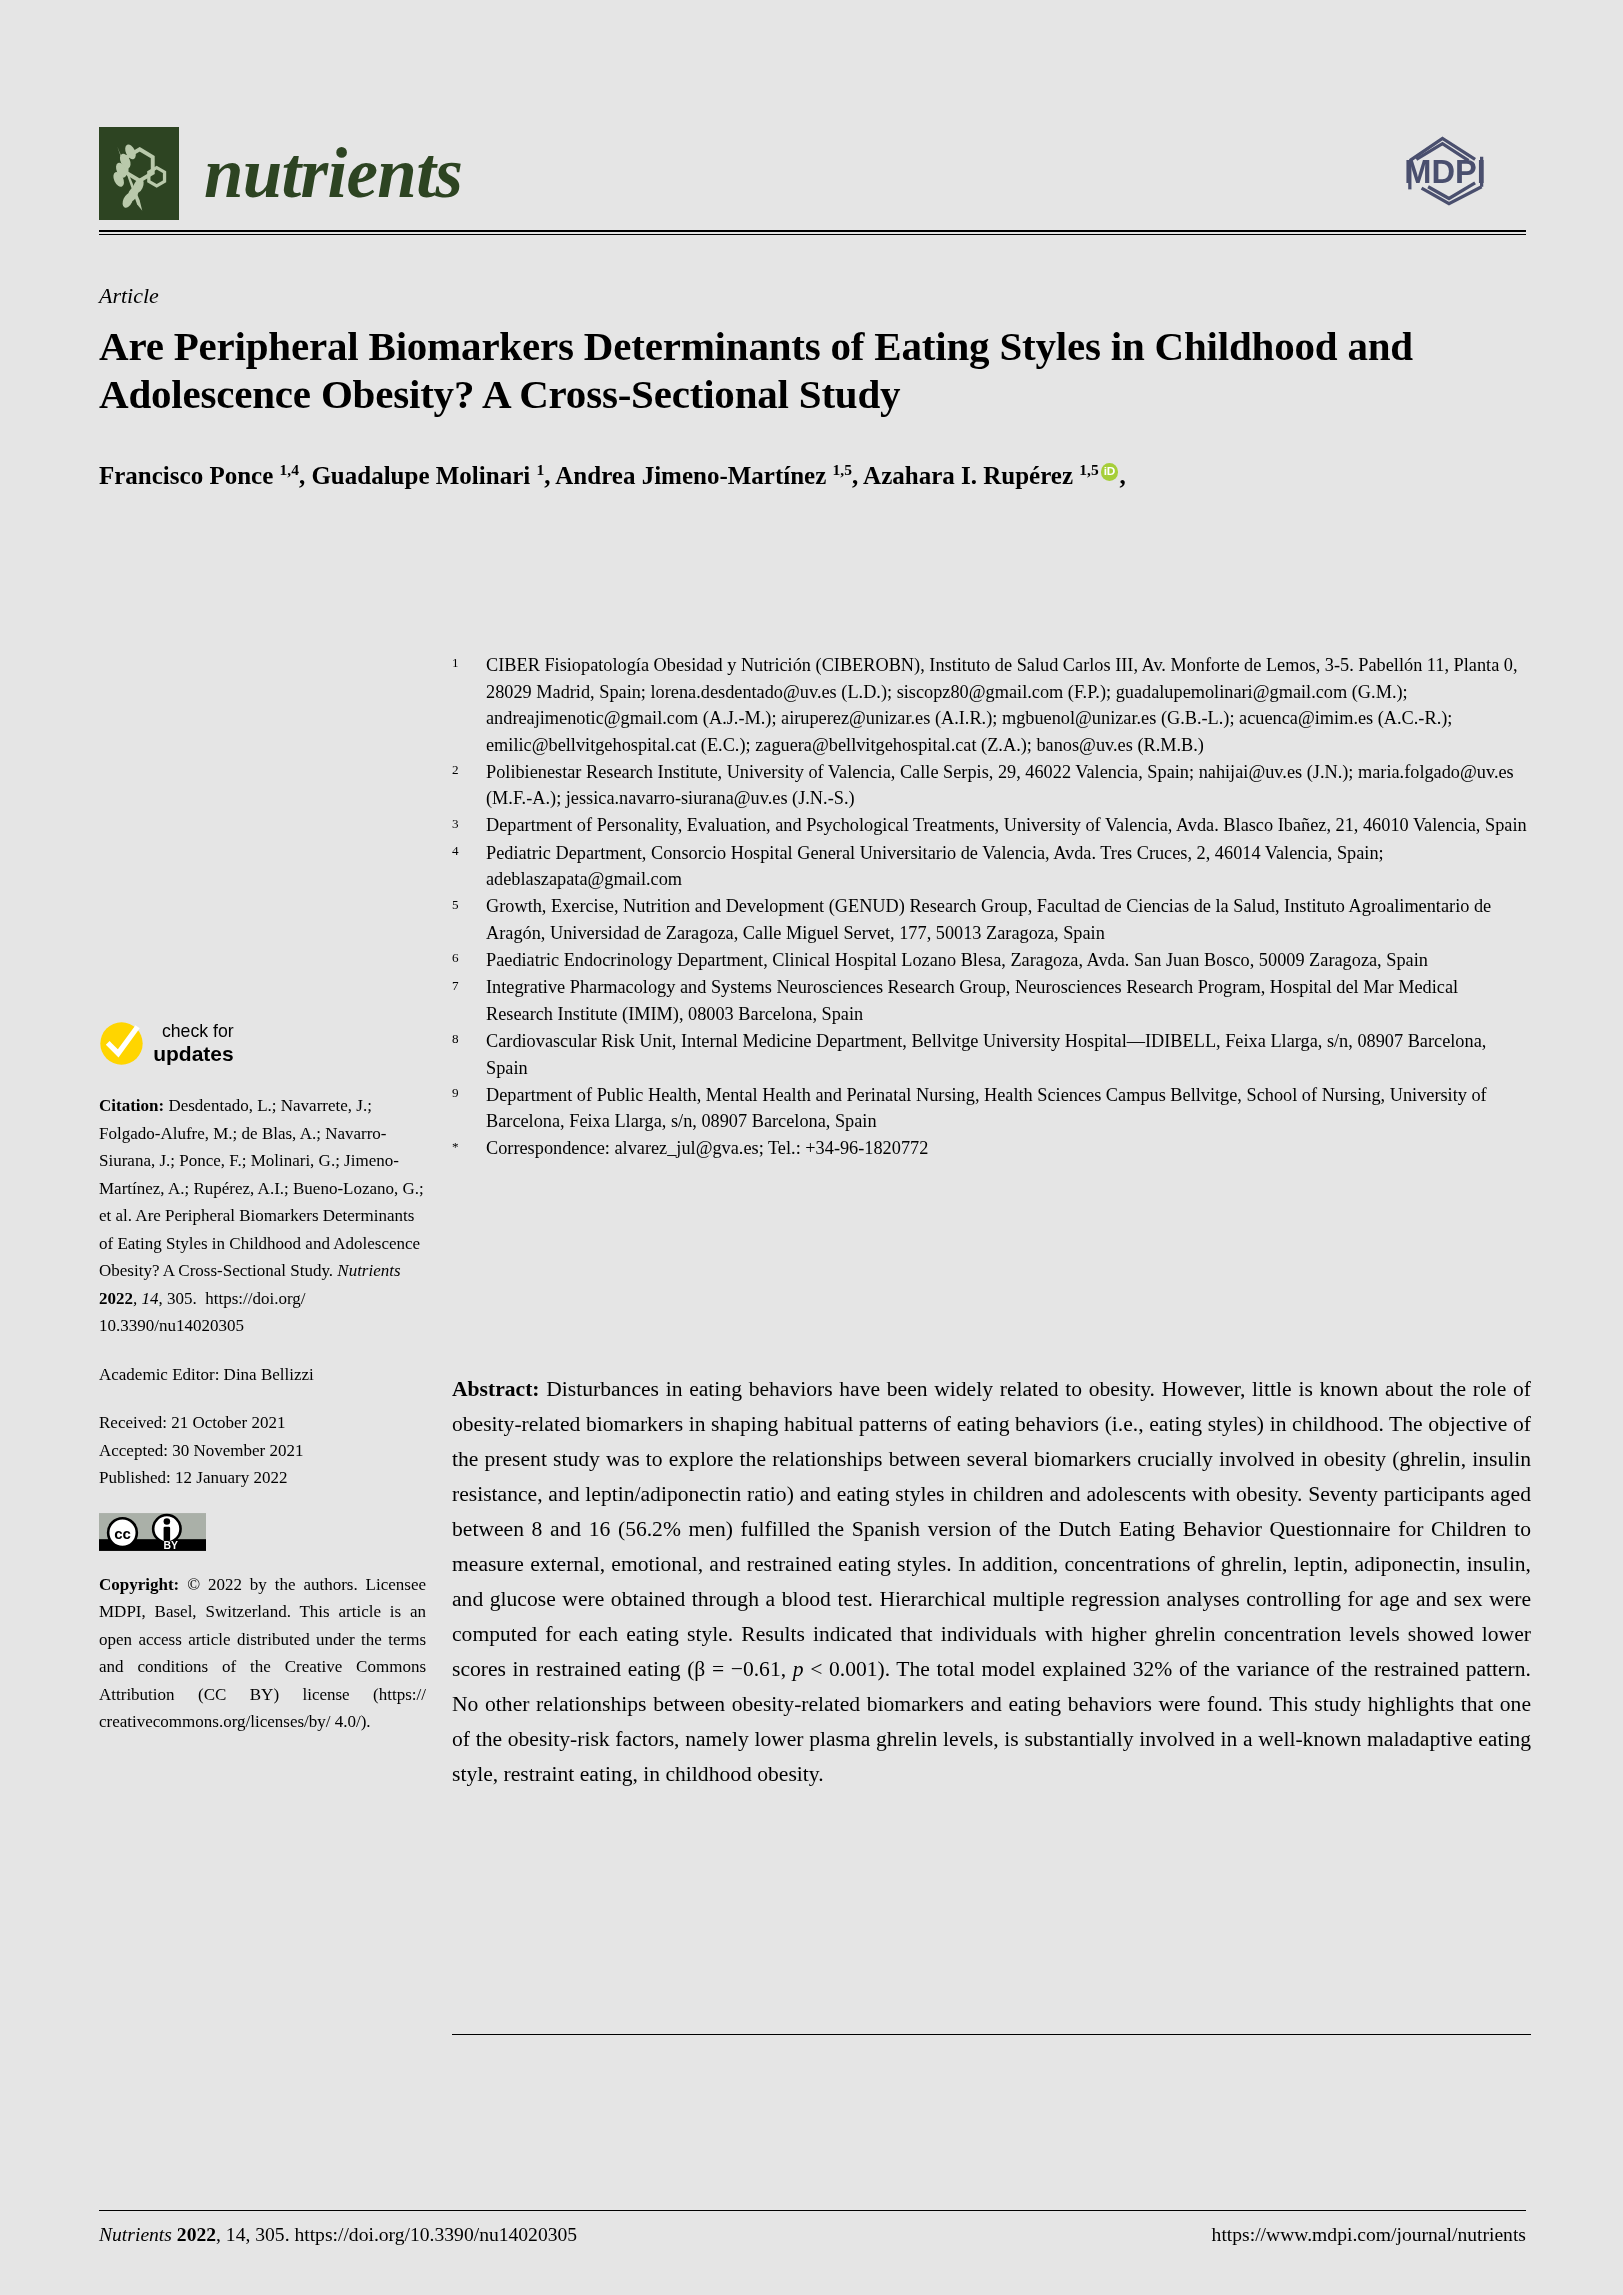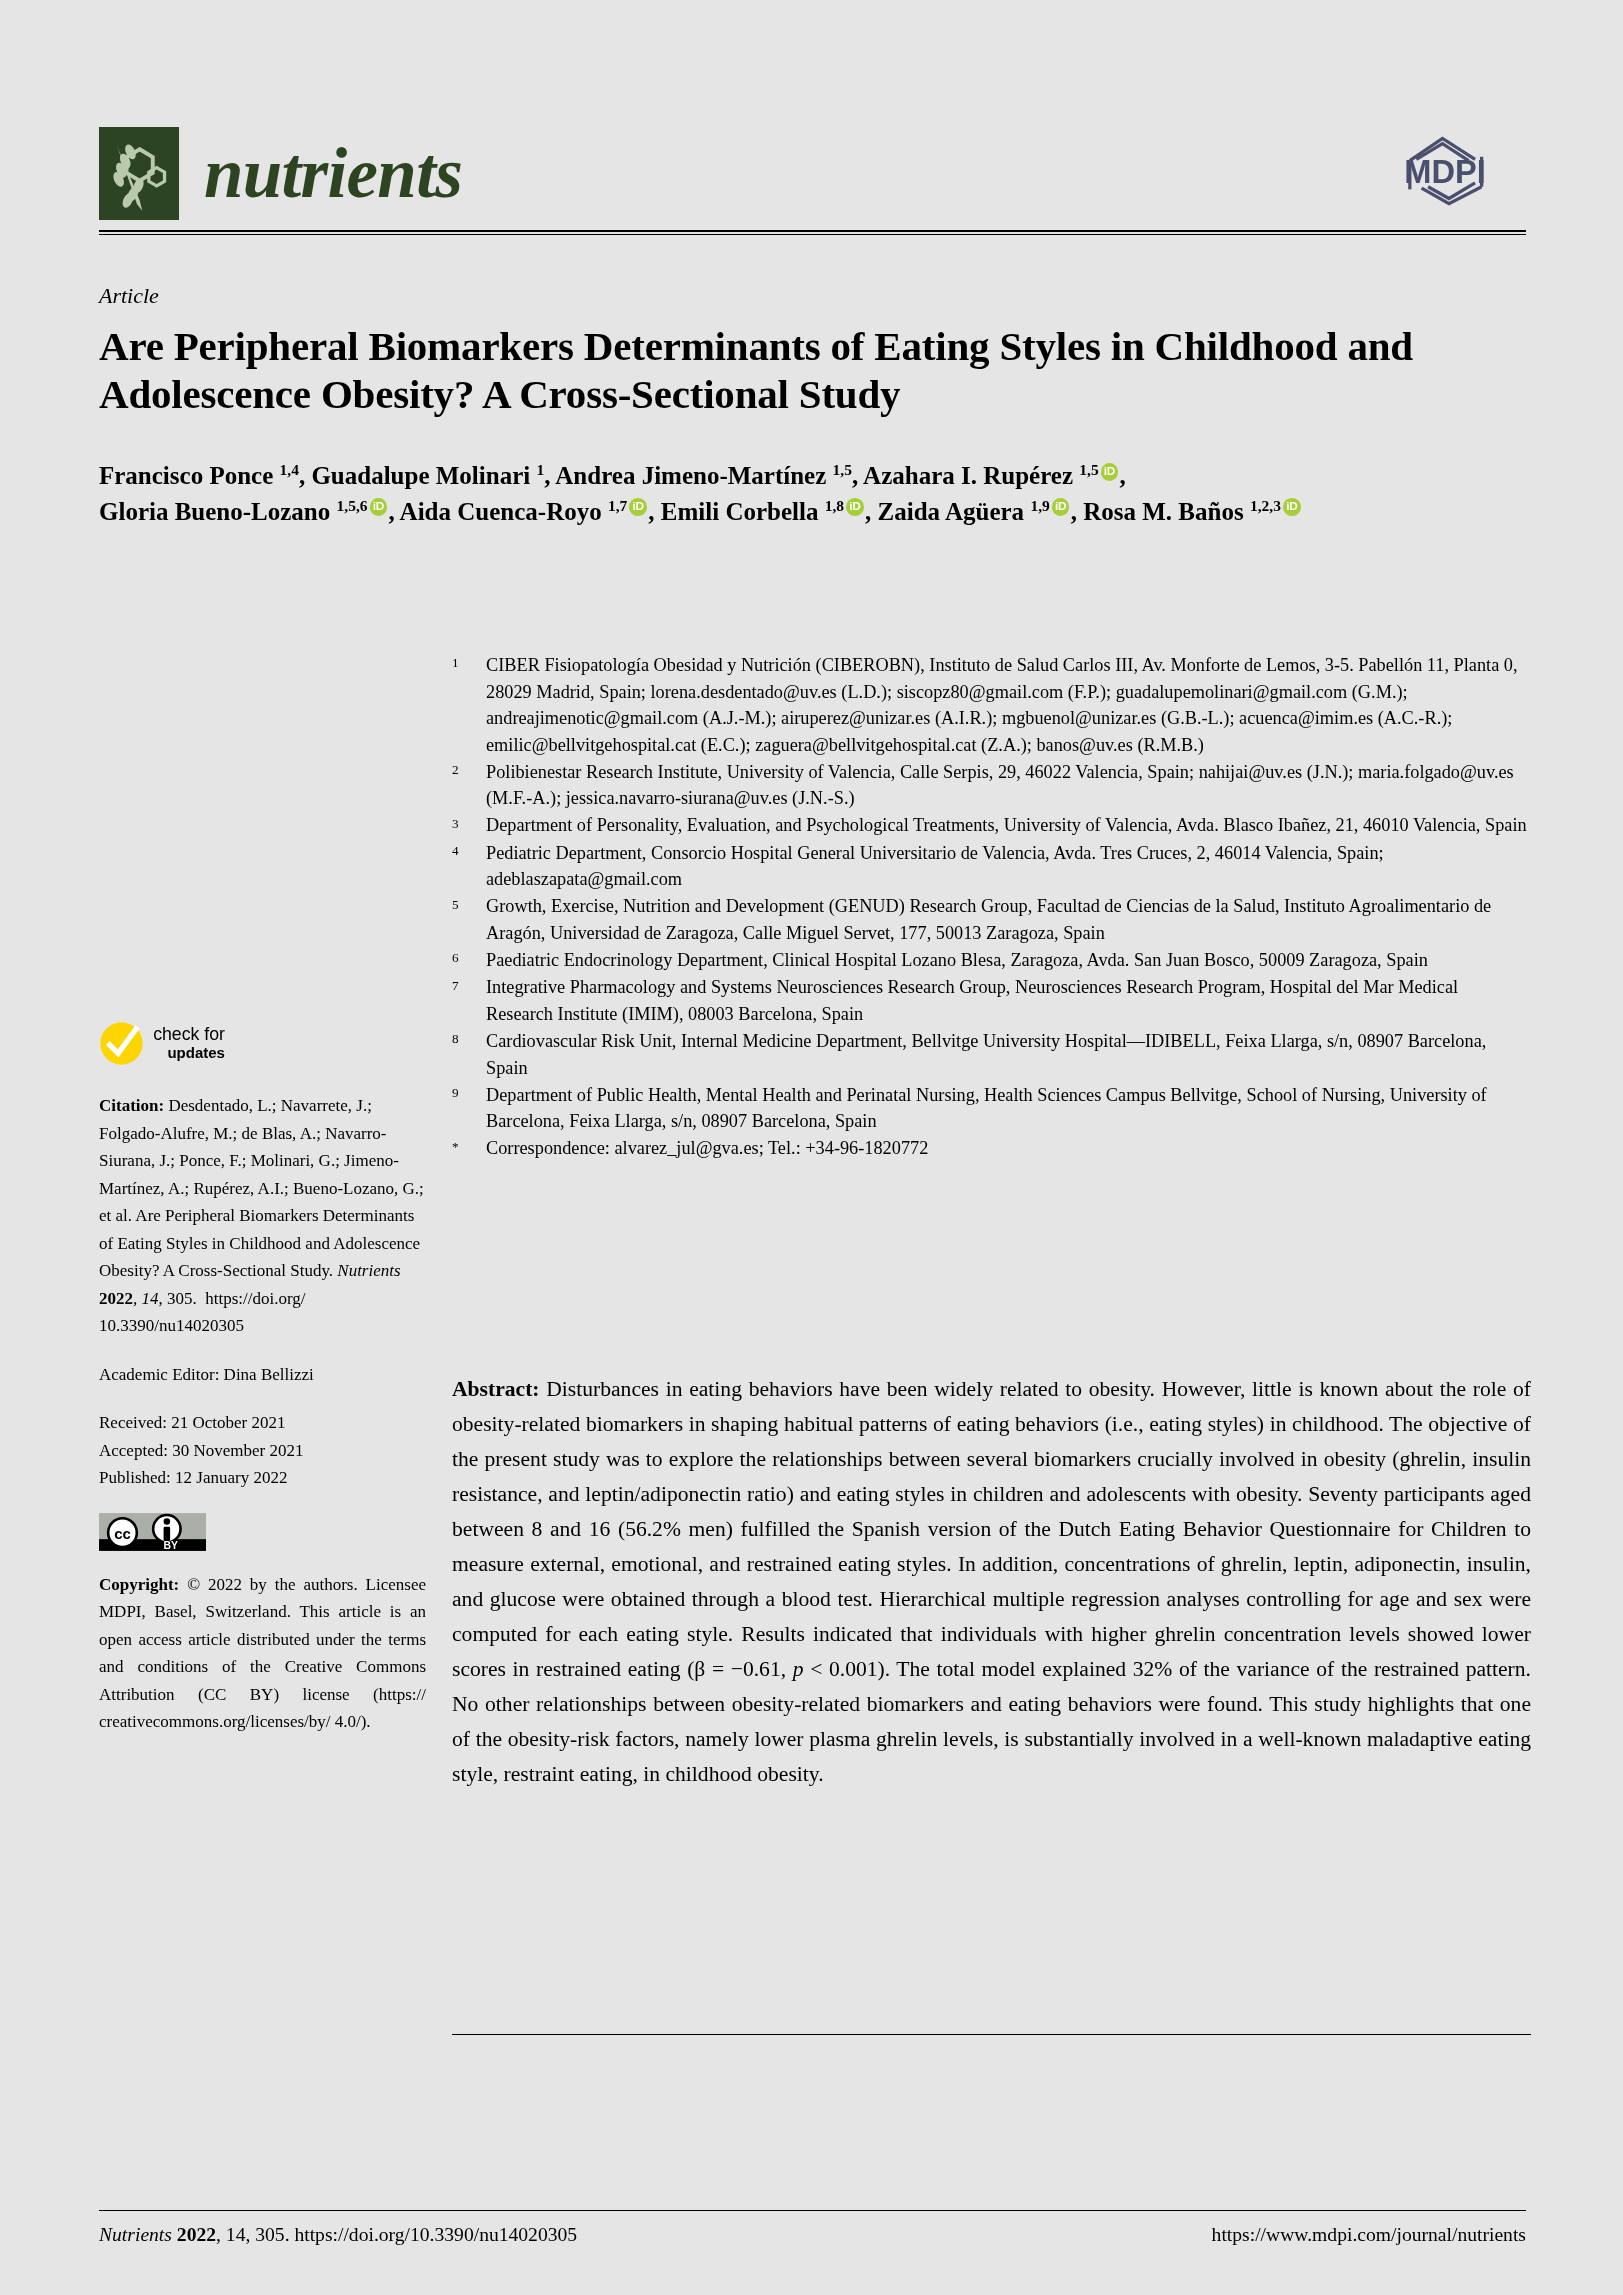--- a/index.html
+++ b/index.html
@@ -141,21 +141,21 @@
     width: 45px;
     height: 45px;
     flex: 0 0 auto;
   }
   .check-text {
     margin-left: 9.2px;
     font-family: "Liberation Sans", sans-serif;
     line-height: 1.12;
   }
   .check-text .l1 { font-size: 17.7px; font-weight: 400; display: block; }
-  .check-text .l2 { font-size: 15px; font-weight: 700; display: block; }
+  .check-text .l2 { font-size: 21px; font-weight: 700; display: block; }
 
   .sb-block { margin-bottom: 21px; }
   .sb-block b { font-weight: 700; }
   .sb-block i { font-style: italic; }
   .sb-justify { text-align: justify; }
 
   .cc-badge {
     width: 107px;
     height: 38px;
     margin: 10.5px 0 19.6px 0;
@@ -278,21 +278,20 @@
       </svg>
     </div>
   </div>
   <div class="header-rule"></div>
 
   <div class="article-type">Article</div>
   <div class="paper-title">Are Peripheral Biomarkers Determinants of Eating Styles in Childhood and Adolescence Obesity? A Cross-Sectional Study</div>
 
   <div class="authors">
     <div>Francisco Ponce <sup>1,4</sup>, Guadalupe Molinari <sup>1</sup>, Andrea Jimeno-Martínez <sup>1,5</sup>, Azahara I. Rupérez <sup>1,5</sup><span class="orcid">iD</span>,</div>
-    <div>Gloria Bueno-Lozano <sup>1,5,6</sup><span class="orcid">iD</span>, Aida Cuenca-Royo <sup>1,7</sup><span class="orcid">iD</span>, Emili Corbella <sup>1,8</sup><span class="orcid">iD</span>, Zaida Agüera <sup>1,9</sup><span class="orcid">iD</span>, Rosa M. Baños <sup>1,2,3</sup><span class="orcid">iD</span></div>
   </div>
 
   <div class="affiliations">
     <div class="aff-row">
         <div class="aff-num">1</div>
         <div class="aff-text">CIBER Fisiopatología Obesidad y Nutrición (CIBEROBN), Instituto de Salud Carlos III, Av. Monforte de Lemos, 3-5. Pabellón 11, Planta 0, 28029 Madrid, Spain; lorena.desdentado@uv.es (L.D.); siscopz80@gmail.com (F.P.); guadalupemolinari@gmail.com (G.M.); andreajimenotic@gmail.com (A.J.-M.); airuperez@unizar.es (A.I.R.); mgbuenol@unizar.es (G.B.-L.); acuenca@imim.es (A.C.-R.); emilic@bellvitgehospital.cat (E.C.); zaguera@bellvitgehospital.cat (Z.A.); banos@uv.es (R.M.B.)</div>
       </div>
     <div class="aff-row">
         <div class="aff-num">2</div>
         <div class="aff-text">Polibienestar Research Institute, University of Valencia, Calle Serpis, 29, 46022 Valencia, Spain; nahijai@uv.es (J.N.); maria.folgado@uv.es (M.F.-A.); jessica.navarro-siurana@uv.es (J.N.-S.)</div>

